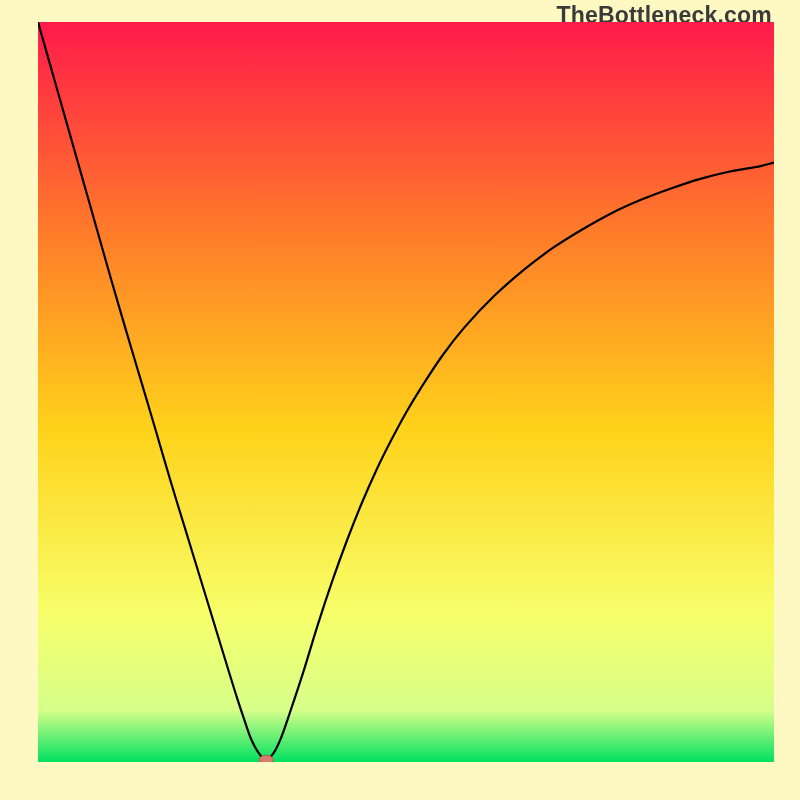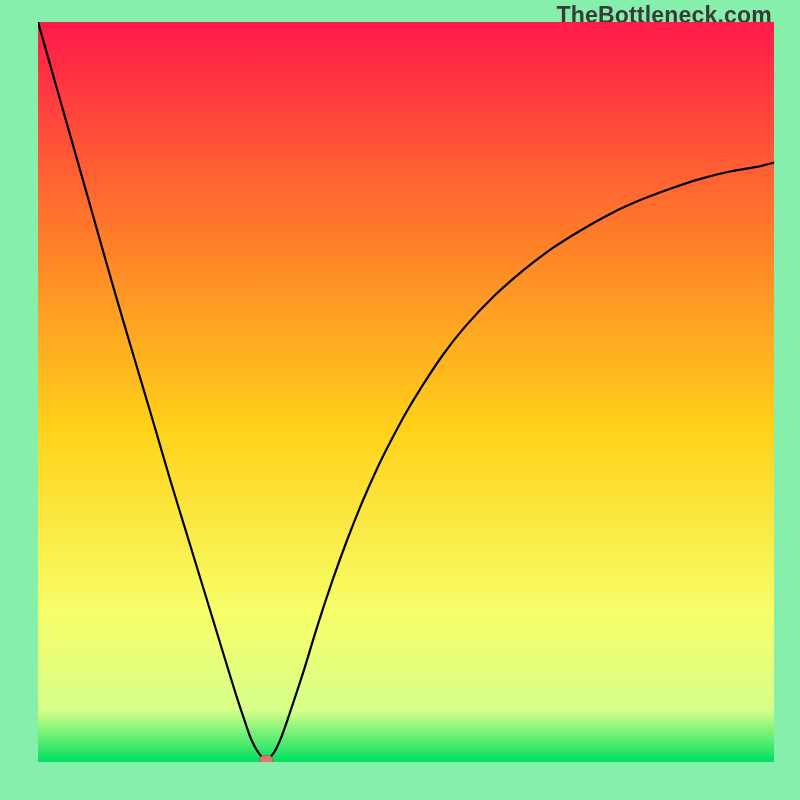--- a/index.html
+++ b/index.html
@@ -8,21 +8,21 @@
     width: 800px;
     height: 800px;
     overflow: hidden;
     background: #000;
     font-family: Arial, Helvetica, sans-serif;
   }
   .frame {
     position: relative;
     width: 800px;
     height: 800px;
-    background: #86efac;
+    background: #fef9c3;
   }
   .plot-area {
     position: absolute;
     left: 38px;
     top: 22px;
     width: 736px;
     height: 740px;
     overflow: hidden;
   }
   .plot-svg {

